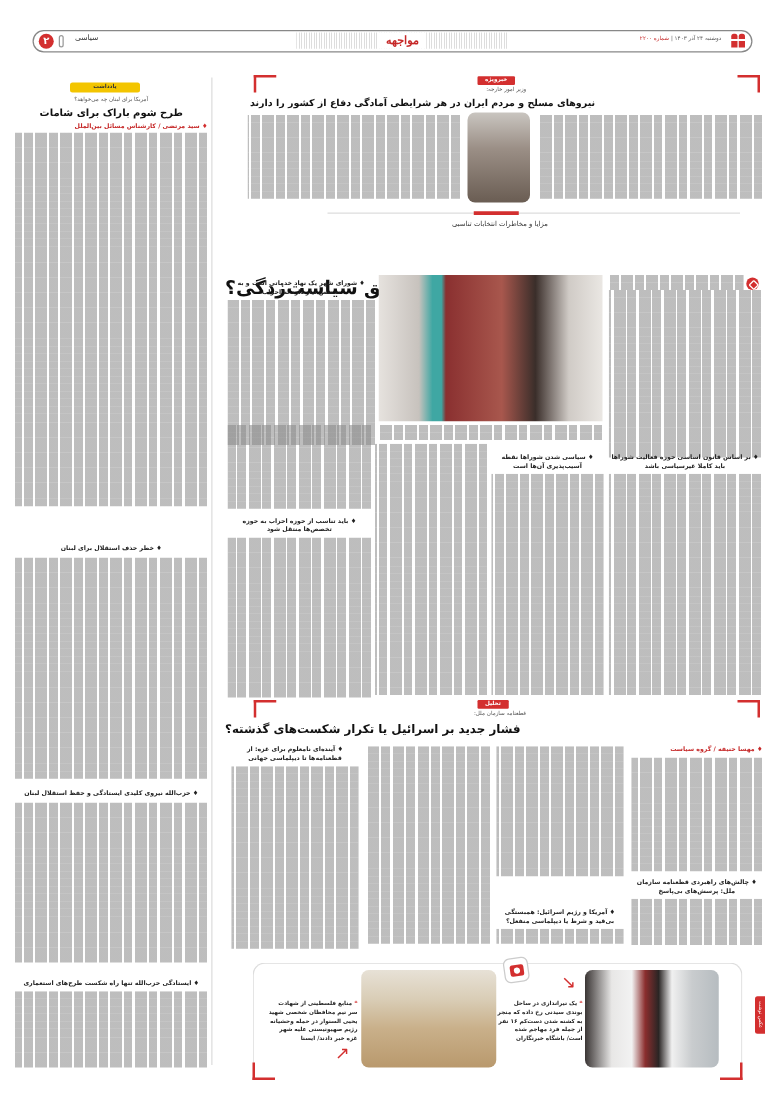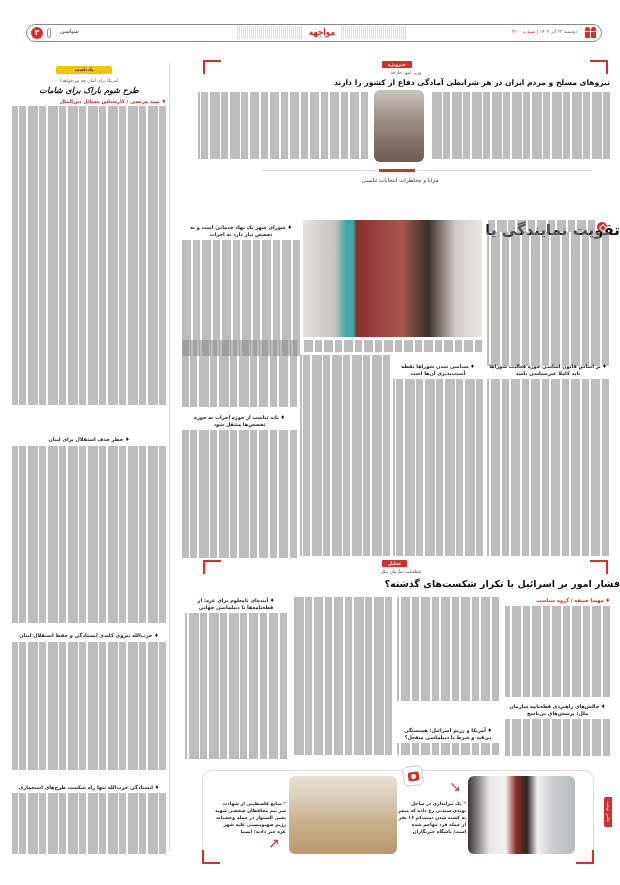--- a/index.html
+++ b/index.html
@@ -34,21 +34,21 @@
   .kicker { position: absolute; font-size: 4.5px; color: #555; direction: rtl; text-align: center; }
   .h2 { position: absolute; font-size: 8px; font-weight: bold; color: #111; direction: rtl; text-align: center; }
 
   
   .corner { position: absolute; width: 18px; height: 14px; border-color: #d32f2f; border-style: solid; border-width: 0; }
   .c-tl { border-top-width: 2.5px; border-left-width: 2.5px; }
   .c-tr { border-top-width: 2.5px; border-right-width: 2.5px; }
   .c-bl { border-bottom-width: 2.5px; border-left-width: 2.5px; }
   .c-br { border-bottom-width: 2.5px; border-right-width: 2.5px; }
   .tag-red { position: absolute; height: 7px; background: #d32f2f; color:#fff; font-size: 4.5px; line-height: 7px; padding: 0 6px; border-radius: 1px; font-weight:bold; }
-  .h1 { position: absolute; font-weight: bold; color: #111; direction: rtl; text-align: right; }
+  .h1 { position: absolute; font-weight: bold; color: #111; direction: rtl; text-align: left; }
   .photo { position: absolute; border-radius: 6px; overflow: hidden; }
 
   .divider { position: absolute; height: 1px; background: #ddd; }
   .red-bar { position: absolute; height: 3px; background: #d32f2f; }
   .quote-ico { color: #d32f2f; font-weight: bold; }
   .caption { position: absolute; font-size: 4.6px; line-height: 7px; color: #222; direction: rtl; text-align: right; font-weight: bold; }
   .arrow { position: absolute; color: #d32f2f; font-size: 14px; line-height: 14px; }
   .cam { position: absolute; width: 20px; height: 20px; border: 1px solid #ccc; border-radius: 5px; background:#fff; transform: rotate(-8deg); }
   .cam i { position:absolute; left:4px; top:5px; width:11px; height:9px; background:#d32f2f; border-radius:2px; }
   .cam b { position:absolute; left:7px; top:7px; width:5px; height:5px; border-radius:50%; background:#fff; }
@@ -72,21 +72,21 @@
   </div>
   <div class="brand-ico">
       <span></span>
       <span></span>
     </div>
 </div>
 
 <div class="side"></div>
 <div class="tag-yellow">یادداشت</div>
 <div class="kicker" style="left:10px;top:78px;width:158px;">آمریکا برای لبنان چه می‌خواهد؟</div>
-<div class="h2" style="left:10px;top:86px;width:158px;font-style:italic;">طرح شوم باراک برای شامات</div>
+<div class="h2" style="left:10px;top:86px;width:158px;">طرح شوم باراک برای شامات</div>
 <div class="subhead red" style="left:12px;top:98px;width:154px;">
   <span class="quote-ico">♦ </span><span>سید مرتضی / کارشناس مسائل بین‌الملل</span>
 </div>
 <div class="txt" style="left:12px;top:106px;width:154px;height:300px;">
   <span class="l"></span>
     <span class="l"></span>
     <span class="l"></span>
     <span class="l"></span>
     <span class="l"></span>
     <span class="l"></span>
@@ -438,21 +438,21 @@
     <span class="l"></span>
     <span class="l"></span>
     <span class="l"></span>
     <span class="l"></span>
 </div>
 
 <div class="corner c-tl" style="left:203px;top:560px;"></div>
 <div class="corner c-tr" style="left:590px;top:560px;"></div>
 <div class="tag-red" style="left:382px;top:560px;">تحلیل</div>
 <div class="kicker" style="left:180px;top:569px;width:440px;">قطعنامه سازمان ملل:</div>
-<div class="h1" style="left:180px;top:578px;width:440px;font-size:9.5px;">فشار امور بر اسرائیل یا تکرار شکست‌های گذشته؟</div>
+<div class="h1" style="left:180px;top:578px;width:440px;font-size:9.5px;">فشار جدید بر اسرائیل یا تکرار شکست‌های گذشته؟</div>
 
 <div class="subhead red" style="left:505px;top:597px;width:105px;">♦ <span>مهسا حنیفه / گروه سیاست</span></div>
 <div class="txt" style="left:505px;top:606px;width:105px;height:95px;">
   <span class="l"></span>
     <span class="l"></span>
     <span class="l"></span>
     <span class="l"></span>
     <span class="l"></span>
     <span class="l"></span>
     <span class="l"></span>

